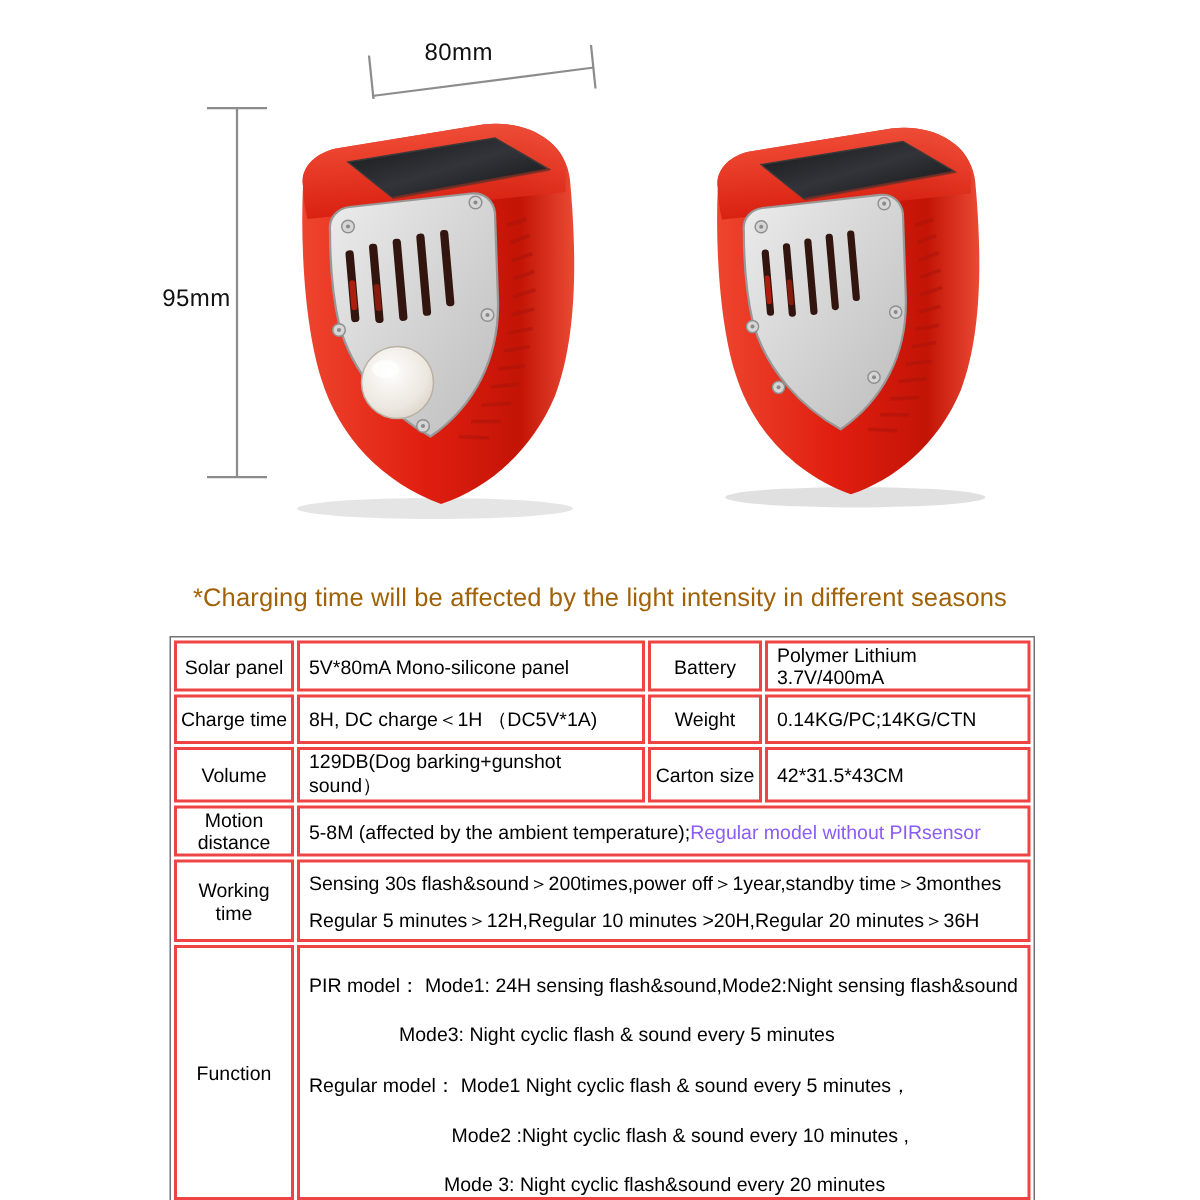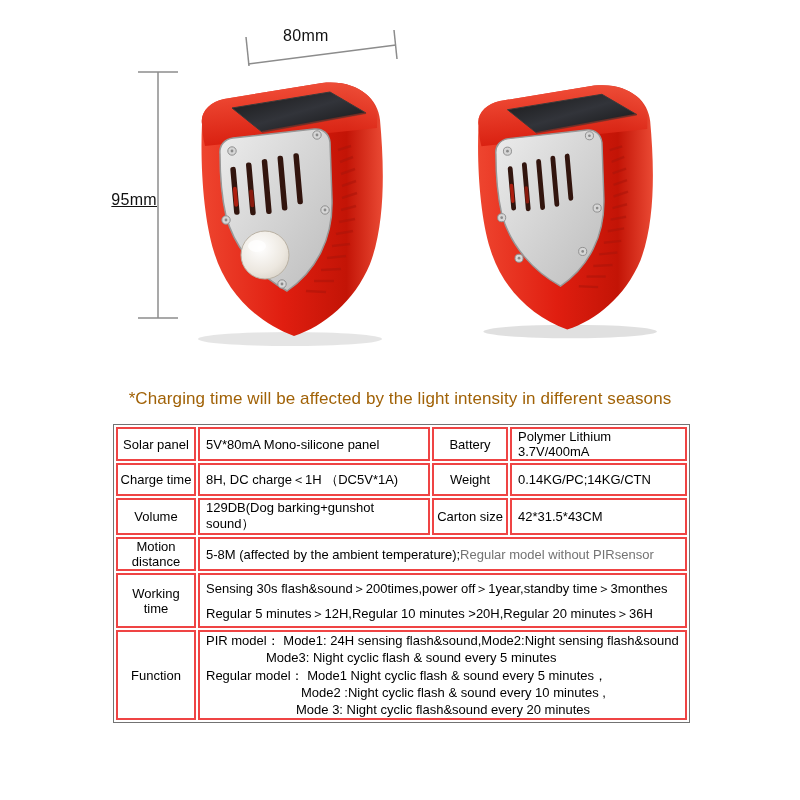--- a/index.html
+++ b/index.html
@@ -5,21 +5,21 @@
   * { margin:0; padding:0; box-sizing:border-box; }
   html,body { background:#ffffff; }
   .canvas {
     position:relative; width:800px; height:800px; background:#ffffff;
     font-family:"Liberation Sans","DejaVu Sans",sans-serif; overflow:hidden;
   }
   
   .dims-svg { position:absolute; left:90px; top:25px; width:320px; height:300px; pointer-events:none; }
   .dim-label { position:absolute; color:#111; font-size:16px; letter-spacing:0.3px; }
   .dim-w { left:283px; top:27px; width:62px; text-align:left; }
-  .dim-h { left:105px; top:191px; width:52px; text-align:right;text-decoration:underline; }
+  .dim-h { left:105px; top:191px; width:52px; text-align:center; }
   
   .product { position:absolute; }
   .product-left  { left:172px; top:72px;  width:230px; height:280px; }
   .product-right { left:448px; top:75px;  width:225px; height:270px; }
   
   .notice {
     position:absolute; left:0; top:389px; width:800px; text-align:center;
     color:#a16207; font-size:17px; letter-spacing:0.1px;
   }
   
@@ -29,23 +29,23 @@
     border:1px solid #737373; background:#ffffff;
     table-layout:fixed; font-size:13px; color:#000;
   }
   table.spec td { border:2px solid #ef4444; background:#ffffff; vertical-align:middle; overflow:hidden; }
   td.lbl { background:#ececec; text-align:center; padding:0 1px; }
   td.val { padding:0 4px 0 6px; }
   tr.r  { height:33px; }
   tr.rm { height:31px; }
   tr.rw { height:55px; }
   tr.rf { height:88px; }
-  .red-inline { color:#737373; }
+  .red-inline { color:#8b5cf6; }
   .wt-line { line-height:25px; white-space:nowrap; }
-  .fn-line { line-height:17.3px; white-space:pre; }
+  .fn-line { line-height:17.3px; white-space:pre;margin-top:16px; }
   .ind-a { padding-left:60px; }
   .ind-b { padding-left:95px; }
   .ind-c { padding-left:90px; }
 </style>
 </head>
 <body>
 
 <div class="canvas">
 
   <svg width="0" height="0" style="position:absolute" aria-hidden="true">

